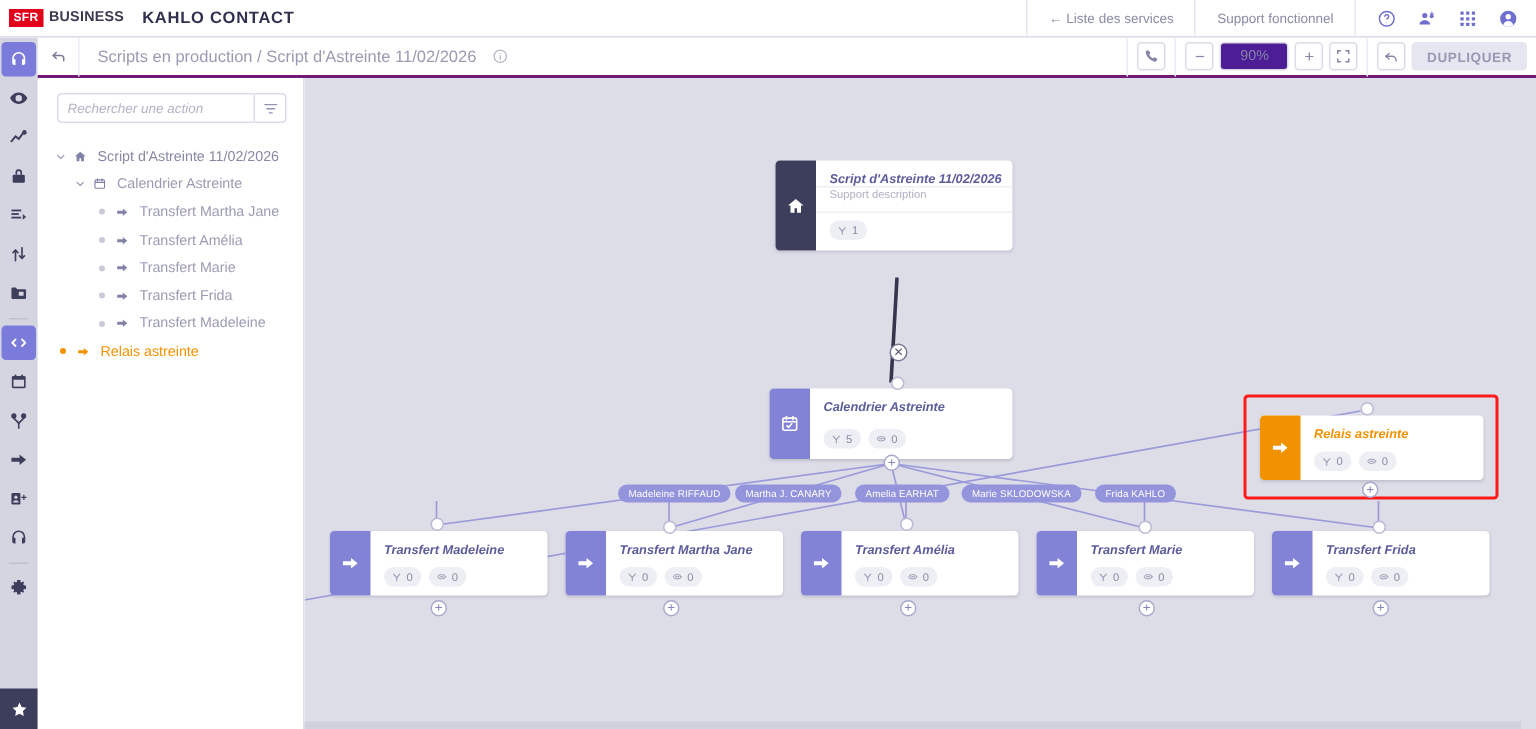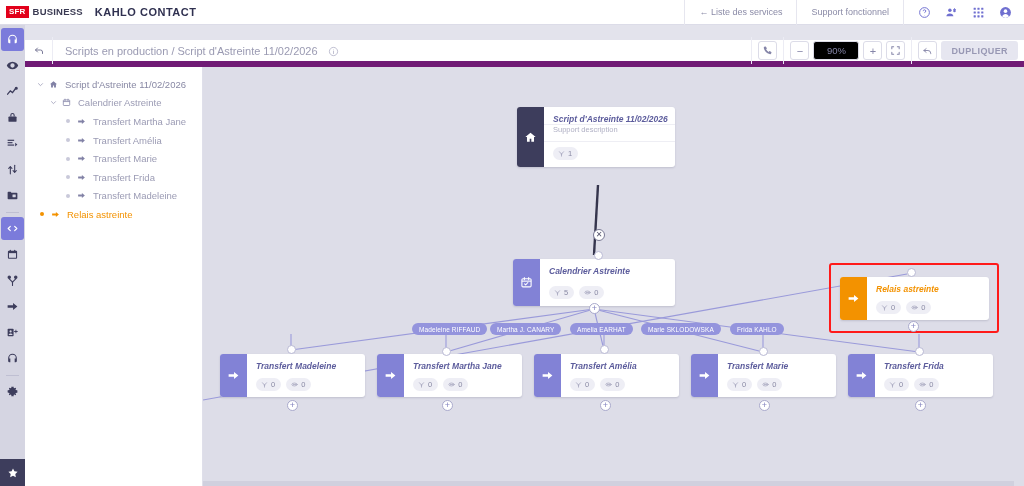--- a/index.html
+++ b/index.html
@@ -54,44 +54,44 @@
   .rail-sep { width: 13px; height: 1px; background: #bfbfd2; margin: 2px 0 4px 0; }
   .rail-bottom {
     position: absolute; left: 0; bottom: 0; width: 25px; height: 27px;
     background: #3d3d5c; display: flex; align-items: center; justify-content: center;
     color: #ffffff; cursor: pointer;
   }
   .rail-bottom svg { width: 12px; height: 12px; display: block; }
 
   
   .crumbbar {
-    position: absolute; left: 25px; top: 40px; width: 999px; height: 27px;
+    position: absolute; left: 25px; top: 25px; width: 999px; height: 27px;
     background: #ffffff; display: flex; align-items: center;
-    border-bottom: 6px solid #701a75; z-index: 30;
+    border-bottom: 2px solid #701a75; z-index: 30;
   }
   .back-btn {
     width: 28px; height: 27px; display: flex; align-items: center; justify-content: center;
     color: #7a7a98; cursor: pointer; border-right: 1px solid #ececf4;
   }
   .back-btn svg { width: 12px; height: 12px; }
   .crumb-text { font-size: 11px; color: #9a9ab2; padding-left: 12px; white-space: nowrap; }
   .info-ic { margin-left: 7px; color: #b4b4c8; display: inline-flex; vertical-align: -2px; cursor: pointer; }
   .info-ic svg { width: 11px; height: 11px; }
 
   .crumb-right { margin-left: auto; display: flex; align-items: center; height: 27px; }
   .cr-group { display: flex; align-items: center; height: 27px; border-left: 1px solid #ececf4; padding: 0 6px; gap: 4px; }
   .cr-btn {
     min-width: 19px; height: 19px; border: 1px solid #dcdce8; border-radius: 3px;
     background: #fff; display: flex; align-items: center; justify-content: center;
     color: #8585a8; font-size: 11px; cursor: pointer;
   }
   .cr-btn svg { width: 11px; height: 11px; }
   .zoom-field {
     width: 46px; height: 19px; border: 1px solid #dcdce8; border-radius: 3px;
-    background: #000000; display: flex; align-items: center; justify-content: center;
+    background: #4c1d95; display: flex; align-items: center; justify-content: center;
     font-size: 9.5px; color: #8585a8; cursor: text;
   }
   .dup-btn {
     height: 19px; padding: 0 10px; border-radius: 3px; background: #e6e6f0;
     color: #9898b4; font-size: 9px; font-weight: bold; letter-spacing: .4px;
     display: flex; align-items: center; cursor: pointer; border: none;
     font-family: "Liberation Sans", sans-serif;
   }
 
   
@@ -409,20 +409,30 @@
               <path d="M9 8L4 12l5 4"></path>
               <path d="M4 12h9a6 6 0 016 6v1"></path>
             </svg>
         </div>
         <button class="dup-btn">DUPLIQUER</button>
       </div>
     </div>
   </div>
 
   <div class="sidebar">
+    <div class="search-row">
+      <input class="search-input" type="text" placeholder="Rechercher une action" style="">
+      <div class="filter-btn">
+        <svg viewBox="0 0 24 24" fill="none" stroke="currentColor" stroke-width="2" stroke-linecap="round">
+            <path d="M3.5 6h17"></path>
+            <path d="M6.5 12h11"></path>
+            <path d="M10 18h4"></path>
+          </svg>
+      </div>
+    </div>
 
     <div class="tree">
 
       <div class="tnode root">
         <span class="caret">
           <svg viewBox="0 0 24 24" fill="none" stroke="currentColor" stroke-width="3" stroke-linecap="round" stroke-linejoin="round">
               <path d="M5 9l7 7 7-7"></path>
             </svg>
         </span>
         <span class="ticon">

